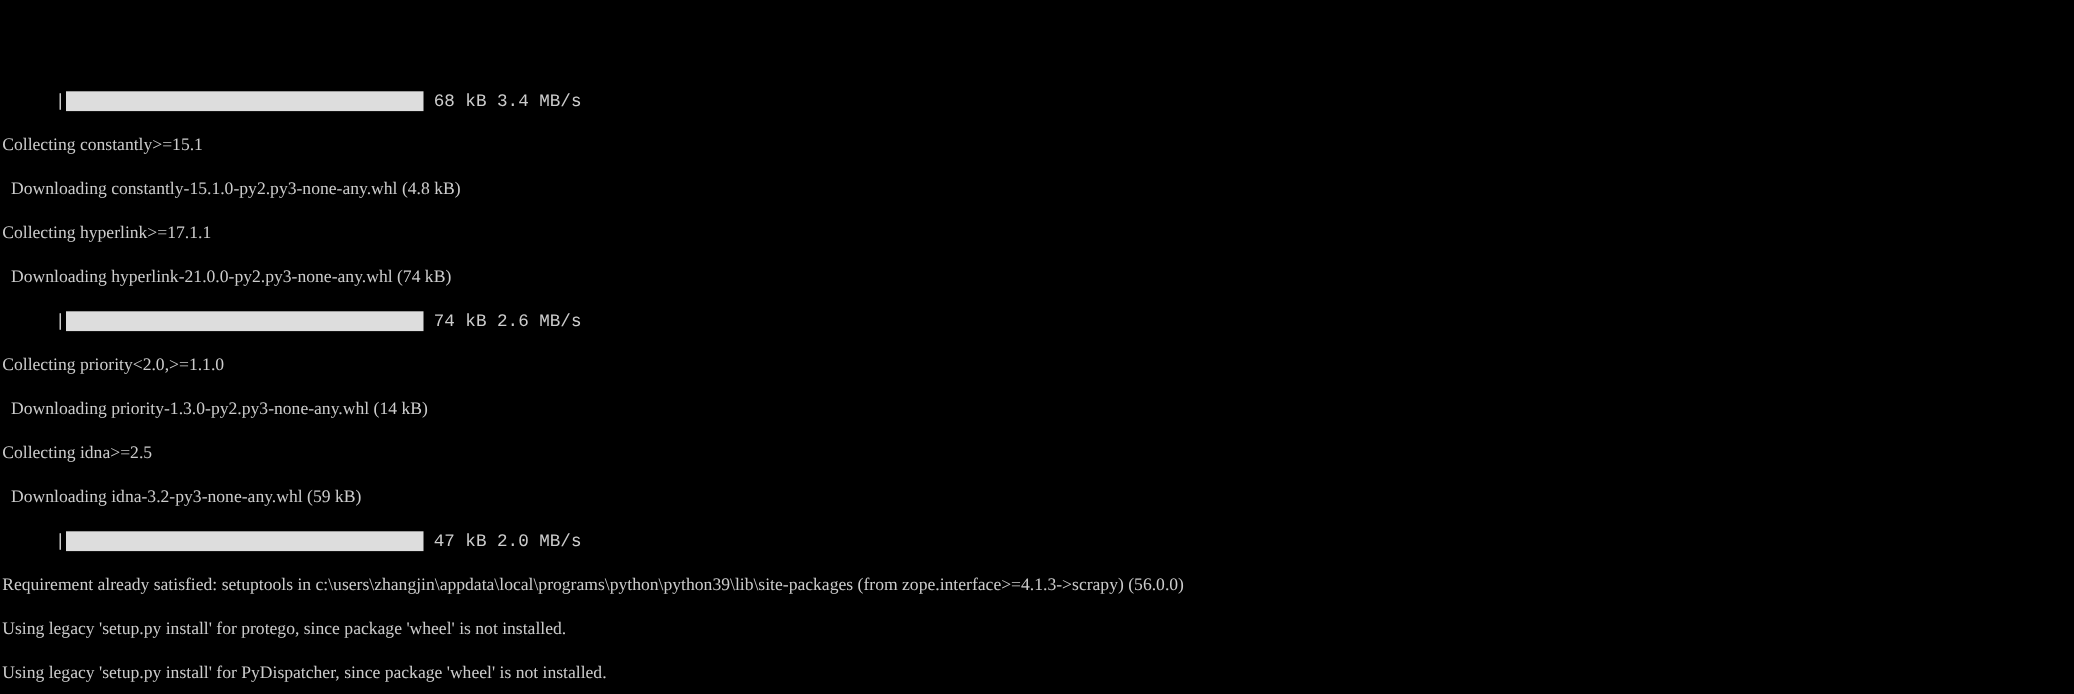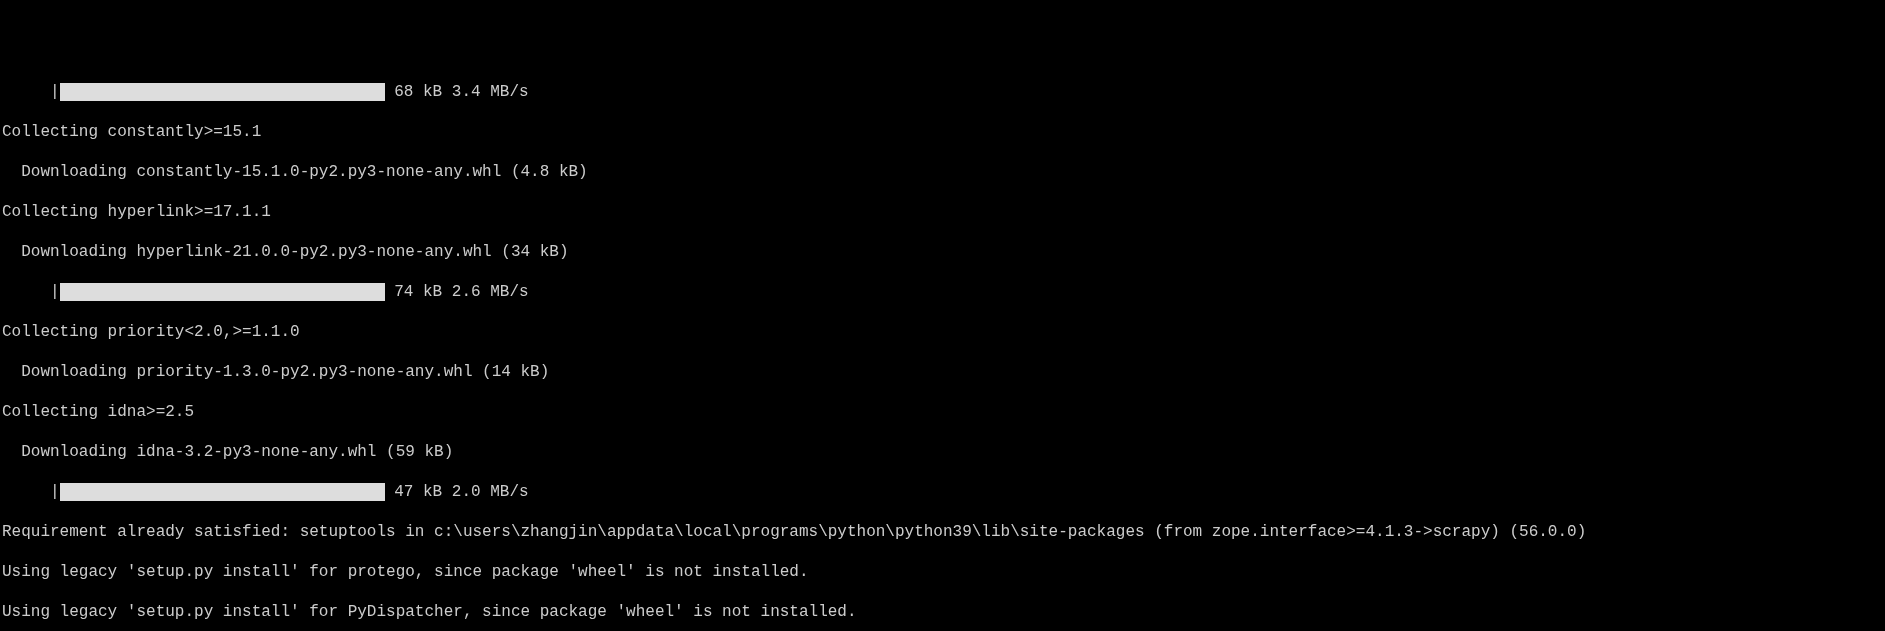--- a/index.html
+++ b/index.html
@@ -14,20 +14,21 @@
       font-size: 16px;
       line-height: 1.25;
       padding: 2px;
       white-space: pre-wrap;
       word-break: break-all;
       width: 1885px;
       overflow: hidden;
     }
     .line {
       display: block;
+      font-family: Liberation Serif, serif;
     }
     .progress-line {
       display: flex;
       align-items: center;
     }
     .progress-indent {
       white-space: pre;
     }
     .progress-bar {
       display: inline-block;
@@ -42,21 +43,21 @@
   </style>
 </head>
 <body>
 
 
 
 <div class="progress-line"><span class="progress-indent">     |</span><span class="progress-bar"></span><span class="progress-text"> 68 kB 3.4 MB/s</span></div>
 <span class="line">Collecting constantly&gt;=15.1</span>
 <span class="line">  Downloading constantly-15.1.0-py2.py3-none-any.whl (4.8 kB)</span>
 <span class="line">Collecting hyperlink&gt;=17.1.1</span>
-<span class="line">  Downloading hyperlink-21.0.0-py2.py3-none-any.whl (34 kB)</span>
+<span class="line">  Downloading hyperlink-21.0.0-py2.py3-none-any.whl (74 kB)</span>
 <div class="progress-line"><span class="progress-indent">     |</span><span class="progress-bar"></span><span class="progress-text"> 74 kB 2.6 MB/s</span></div>
 <span class="line">Collecting priority&lt;2.0,&gt;=1.1.0</span>
 <span class="line">  Downloading priority-1.3.0-py2.py3-none-any.whl (14 kB)</span>
 <span class="line">Collecting idna&gt;=2.5</span>
 <span class="line">  Downloading idna-3.2-py3-none-any.whl (59 kB)</span>
 <div class="progress-line"><span class="progress-indent">     |</span><span class="progress-bar"></span><span class="progress-text"> 47 kB 2.0 MB/s</span></div>
 <span class="line">Requirement already satisfied: setuptools in c:\users\zhangjin\appdata\local\programs\python\python39\lib\site-packages (from zope.interface&gt;=4.1.3-&gt;scrapy) (56.0.0)</span>
 <span class="line">Using legacy 'setup.py install' for protego, since package 'wheel' is not installed.</span>
 <span class="line">Using legacy 'setup.py install' for PyDispatcher, since package 'wheel' is not installed.</span>
 

